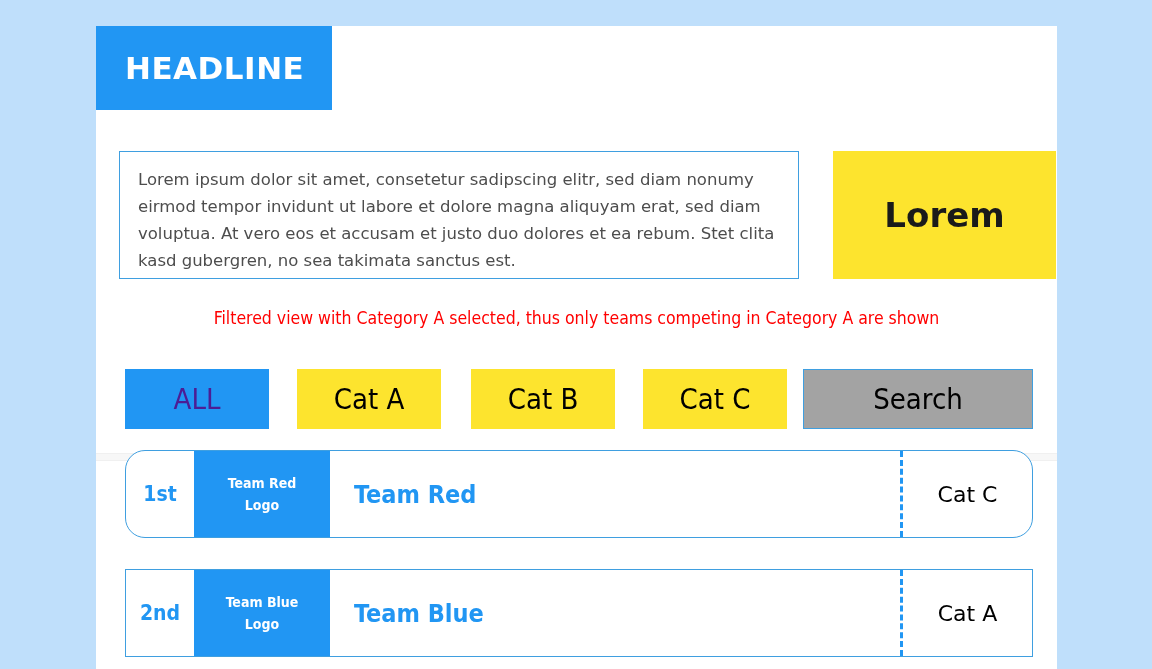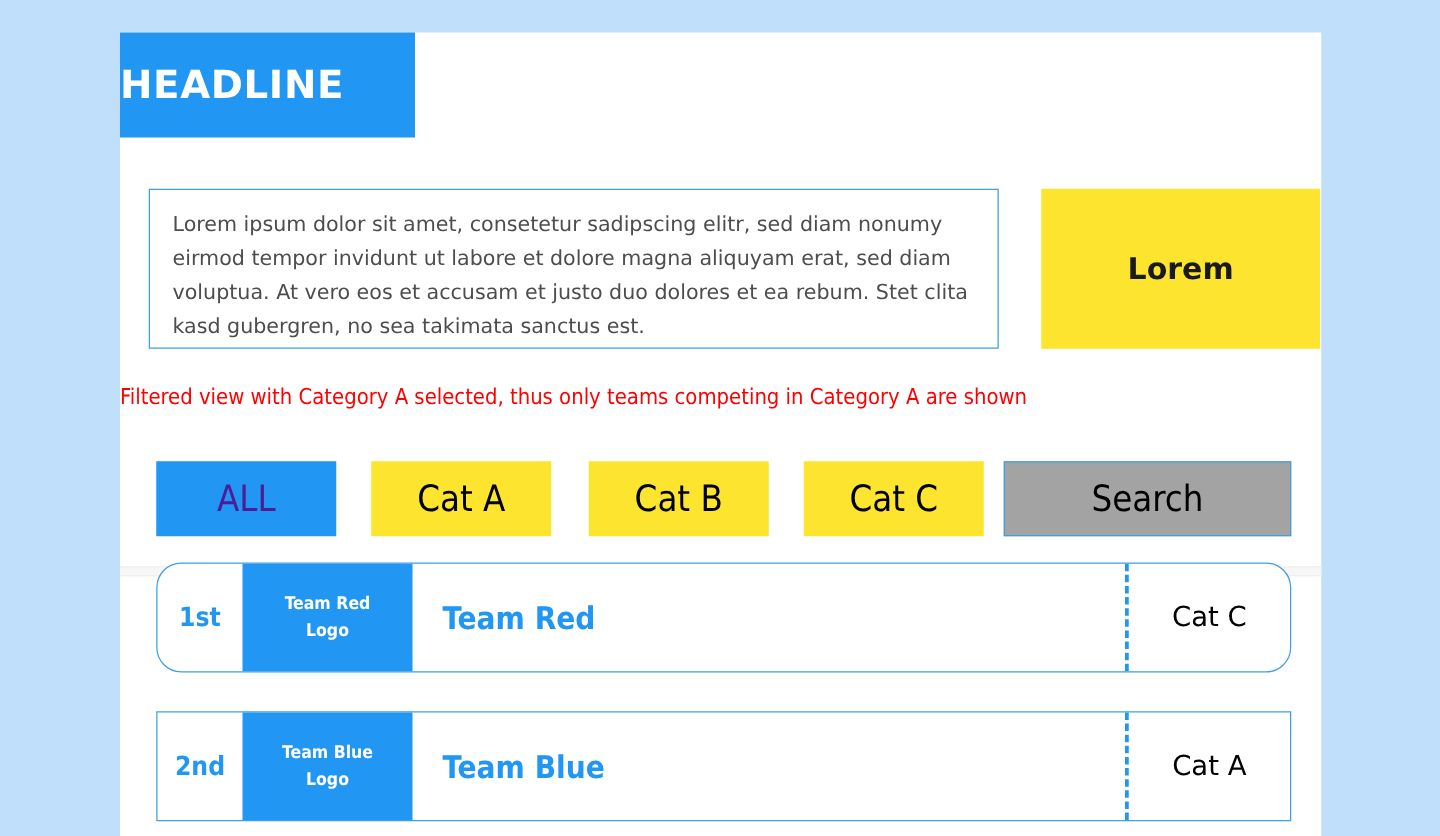--- a/index.html
+++ b/index.html
@@ -36,20 +36,21 @@
     background: #2196f3;
     display: flex;
     align-items: center;
   }
   #headline-text {
     color: #ffffff;
     font-family: "DejaVu Sans", sans-serif;
     font-size: 31px;
     font-weight: bold;
     letter-spacing: 0.5px;
+    padding-left: 29px;
   }
 
   
   #intro-row {
     position: absolute;
     left: 23px;
     top: 125px;
     width: 915px;
     height: 128px;
     padding-left: 20px;
@@ -78,33 +79,34 @@
     width: 223px;
     height: 128px;
     background: #fde42e;
     display: flex;
     align-items: center;
     justify-content: center;
   }
   #intro-yellow-text {
     color: #1a1a1a;
     font-family: "DejaVu Sans", sans-serif;
-    font-size: 24px;
+    font-size: 34px;
     font-weight: bold;
     line-height: 50px;
     text-align: center;
     width: 130px;
   }
 
   
   #annotation-note {
     position: absolute;
     left: 0px;
     top: 282px;
     width: 961px;
+    text-align: center;
     color: #ff0000;
     font-family: "DejaVu Sans Condensed", "DejaVu Sans", sans-serif;
     font-size: 17.5px;
     font-weight: normal;
     white-space: nowrap;
   }
 
   
   #filter-bar {
     position: absolute;

